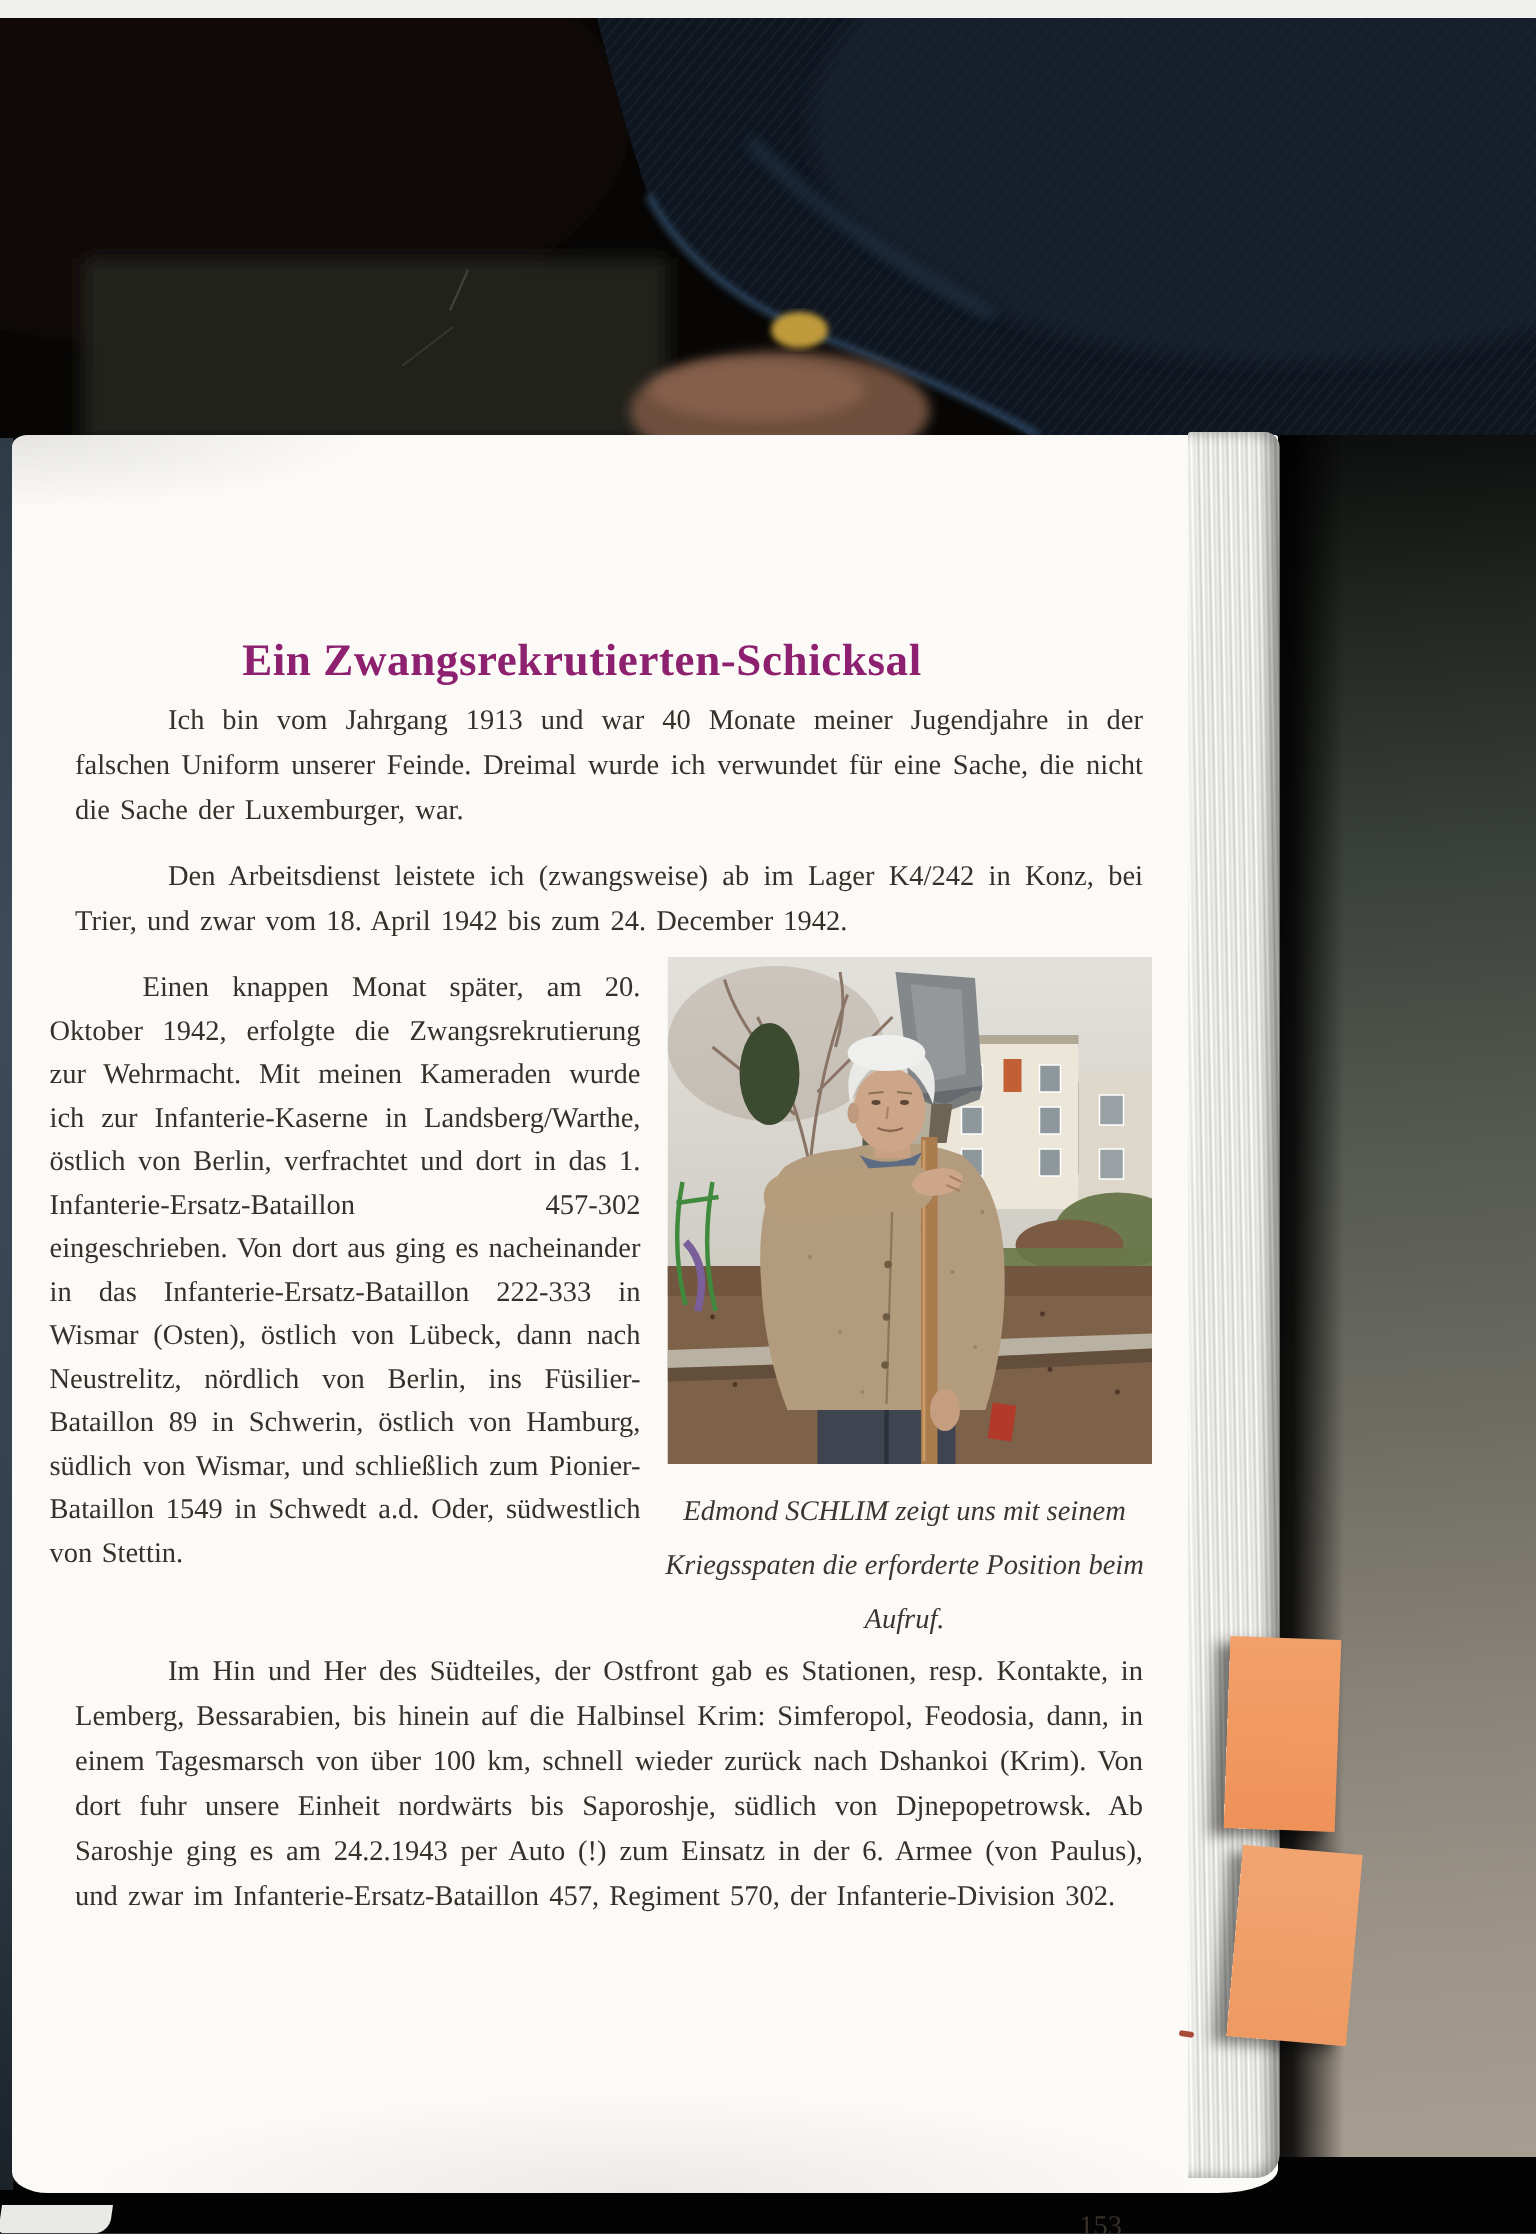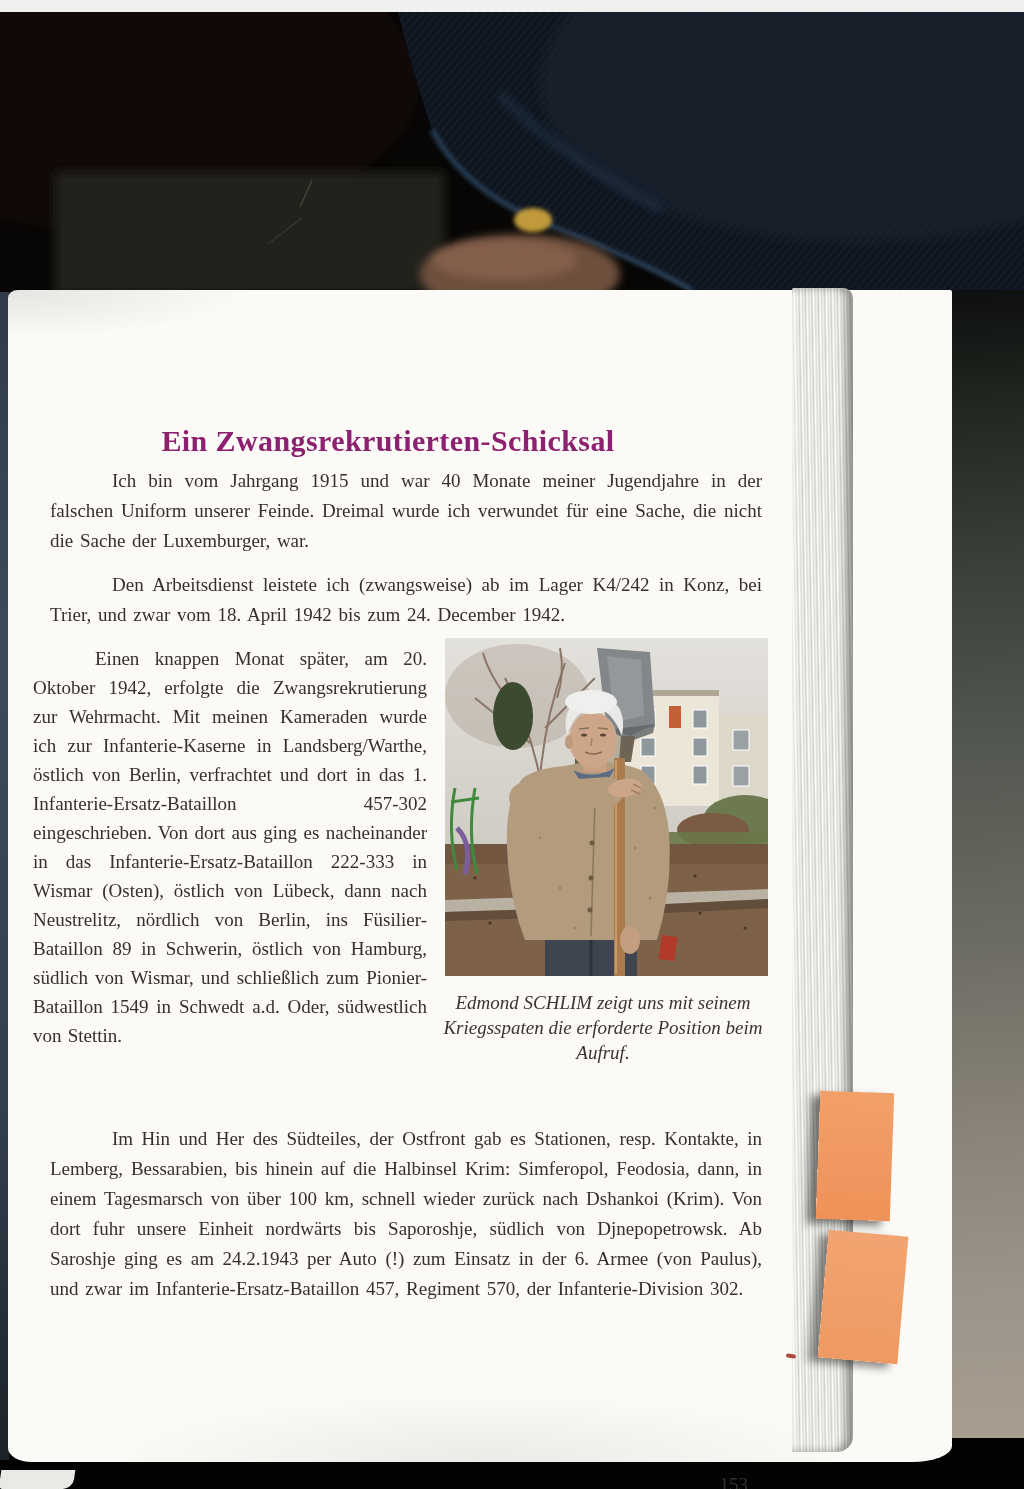--- a/index.html
+++ b/index.html
@@ -1,21 +1,21 @@
 <!DOCTYPE html>
 <html><head>
 <meta charset="utf-8">
 <style>
   html,body{margin:0;padding:0;background:#000;}
   .scene{position:relative;width:1024px;height:1489px;background:#030303;overflow:hidden;
          font-family:"Liberation Serif","DejaVu Serif",serif;}
   .top-white{position:absolute;left:0;top:0;width:1024px;height:12px;background:#f0f0ee;}
   .top-photo{position:absolute;left:0;top:12px;width:1024px;height:280px;overflow:hidden;}
   
-  .page{position:absolute;left:8px;top:290px;width:944px;height:1172px;background:#fbfaf7;
+  .page{position:absolute;left:8px;top:290px;width:844px;height:1172px;background:#fbfaf7;
         border-radius:10px 2px 40px 24px / 8px 2px 16px 14px;z-index:2;
         background-image:radial-gradient(ellipse 340px 70px at 0% 0%,rgba(40,40,40,.10),transparent 70%),
                          radial-gradient(ellipse 500px 90px at 50% 100%,rgba(60,50,40,.08),transparent 75%);}
   .spine-edge{position:absolute;left:0;top:292px;width:9px;height:1168px;z-index:1;
         background:linear-gradient(180deg,#2f3b47 0%,#3d4b5a 30%,#32404d 70%,#1b2329 100%);}
   .fore-edge{position:absolute;left:792px;top:288px;width:61px;height:1164px;z-index:3;
         background:repeating-linear-gradient(89deg,#f4f3f1 0px,#cfcfca 1.6px,#ffffff 3.2px,#dddcd7 4.8px,#f1f0ec 6.4px);
         border-radius:2px 10px 16px 0;box-shadow:inset -7px 0 9px rgba(0,0,0,.38),inset 3px 0 4px rgba(255,255,255,.6);}
   .backdrop{position:absolute;left:848px;top:290px;width:176px;height:1148px;z-index:0;
         background:linear-gradient(176deg,#0c0e0d 0%,#20251f 10%,#3c423c 26%,#565a52 42%,#6e6d64 58%,#8b847a 74%,#9d958a 88%,#a89d91 100%);}
@@ -33,26 +33,26 @@
   .red-mark{position:absolute;left:786px;top:1354px;width:10px;height:4px;background:#a84b3a;
         border-radius:2px;transform:rotate(8deg);z-index:7;}
   
   .page-title{position:absolute;left:30px;top:114px;width:700px;text-align:center;
         font-size:30px;font-weight:bold;color:#8d2170;letter-spacing:.4px;}
   .para{position:absolute;color:#36302a;font-size:19px;line-height:30px;text-align:justify;
         text-indent:62px;word-spacing:2px;margin:0;}
   .p1{left:42px;top:176px;width:712px;}
   .p2{left:42px;top:280px;width:712px;}
   .col-left{left:25px;top:354px;width:394px;line-height:29px;word-spacing:1.5px;}
-  .p4{left:42px;top:834px;width:712px;}
+  .p4{left:42px;top:810px;width:712px;}
   .p5{left:42px;top:1040px;width:712px;}
   .photo-fig{position:absolute;left:437px;top:348px;width:323px;height:338px;margin:0;}
   .photo-fig svg{display:block;}
   .photo-caption{position:absolute;left:430px;top:700px;width:330px;text-align:center;
-        font-style:italic;font-size:19px;line-height:25px;color:#3b352f;}
+        font-style:italic;font-size:19px;line-height:36px;color:#3b352f;}
   .page-number{position:absolute;left:30px;top:1184px;width:710px;text-align:right;
         font-size:19px;color:#36302a;}
 </style>
 </head>
 <body>
 
 <div class="scene">
 
   <div class="top-white"></div>
 
@@ -95,21 +95,21 @@
   </div>
 
   <div class="backdrop"></div>
   <div class="gap-shadow"></div>
   <div class="spine-edge"></div>
   <div class="fore-edge"></div>
 
   <div class="page">
     <h1 class="page-title">Ein Zwangsrekrutierten-Schicksal</h1>
 
-    <p class="para p1">Ich bin vom Jahrgang 1915 und war 40 Monate meiner Jugendjahre in der falschen Uniform unserer Feinde. Dreimal wurde ich verwundet für eine Sache, die nicht die Sache der Luxemburger, war.</p>
+    <p class="para p1">Ich bin vom Jahrgang 1913 und war 40 Monate meiner Jugendjahre in der falschen Uniform unserer Feinde. Dreimal wurde ich verwundet für eine Sache, die nicht die Sache der Luxemburger, war.</p>
     <p class="para p2">Den Arbeitsdienst leistete ich (zwangsweise) ab im Lager K4/242 in Konz, bei Trier, und zwar vom 18. April 1942 bis zum 24. December 1942.</p>
     <p class="para col-left">Einen knappen Monat später, am 20. Oktober 1942, erfolgte die Zwangsrekrutierung zur Wehrmacht. Mit meinen Kameraden wurde ich zur Infanterie-Kaserne in Landsberg/Warthe, östlich von Berlin, verfrachtet und dort in das 1. Infanterie-Ersatz-Bataillon 457-302 eingeschrieben. Von dort aus ging es nacheinander in das Infanterie-Ersatz-Bataillon 222-333 in Wismar (Osten), östlich von Lübeck, dann nach Neustrelitz, nördlich von Berlin, ins Füsilier-Bataillon 89 in Schwerin, östlich von Hamburg, südlich von Wismar, und schließlich zum Pionier-Bataillon 1549 in Schwedt a.d. Oder, südwestlich von Stettin.</p>
 
     <figure class="photo-fig">
       <svg width="323" height="338" viewBox="0 0 323 338" role="img" aria-label="Edmond Schlim mit Spaten im Garten">
         <defs>
           <linearGradient id="sky" x1="0" y1="0" x2="0" y2="1">
             <stop offset="0" stop-color="#e3e1dc"></stop>
               <stop offset="1" stop-color="#cfccc4"></stop>
           </linearGradient>

